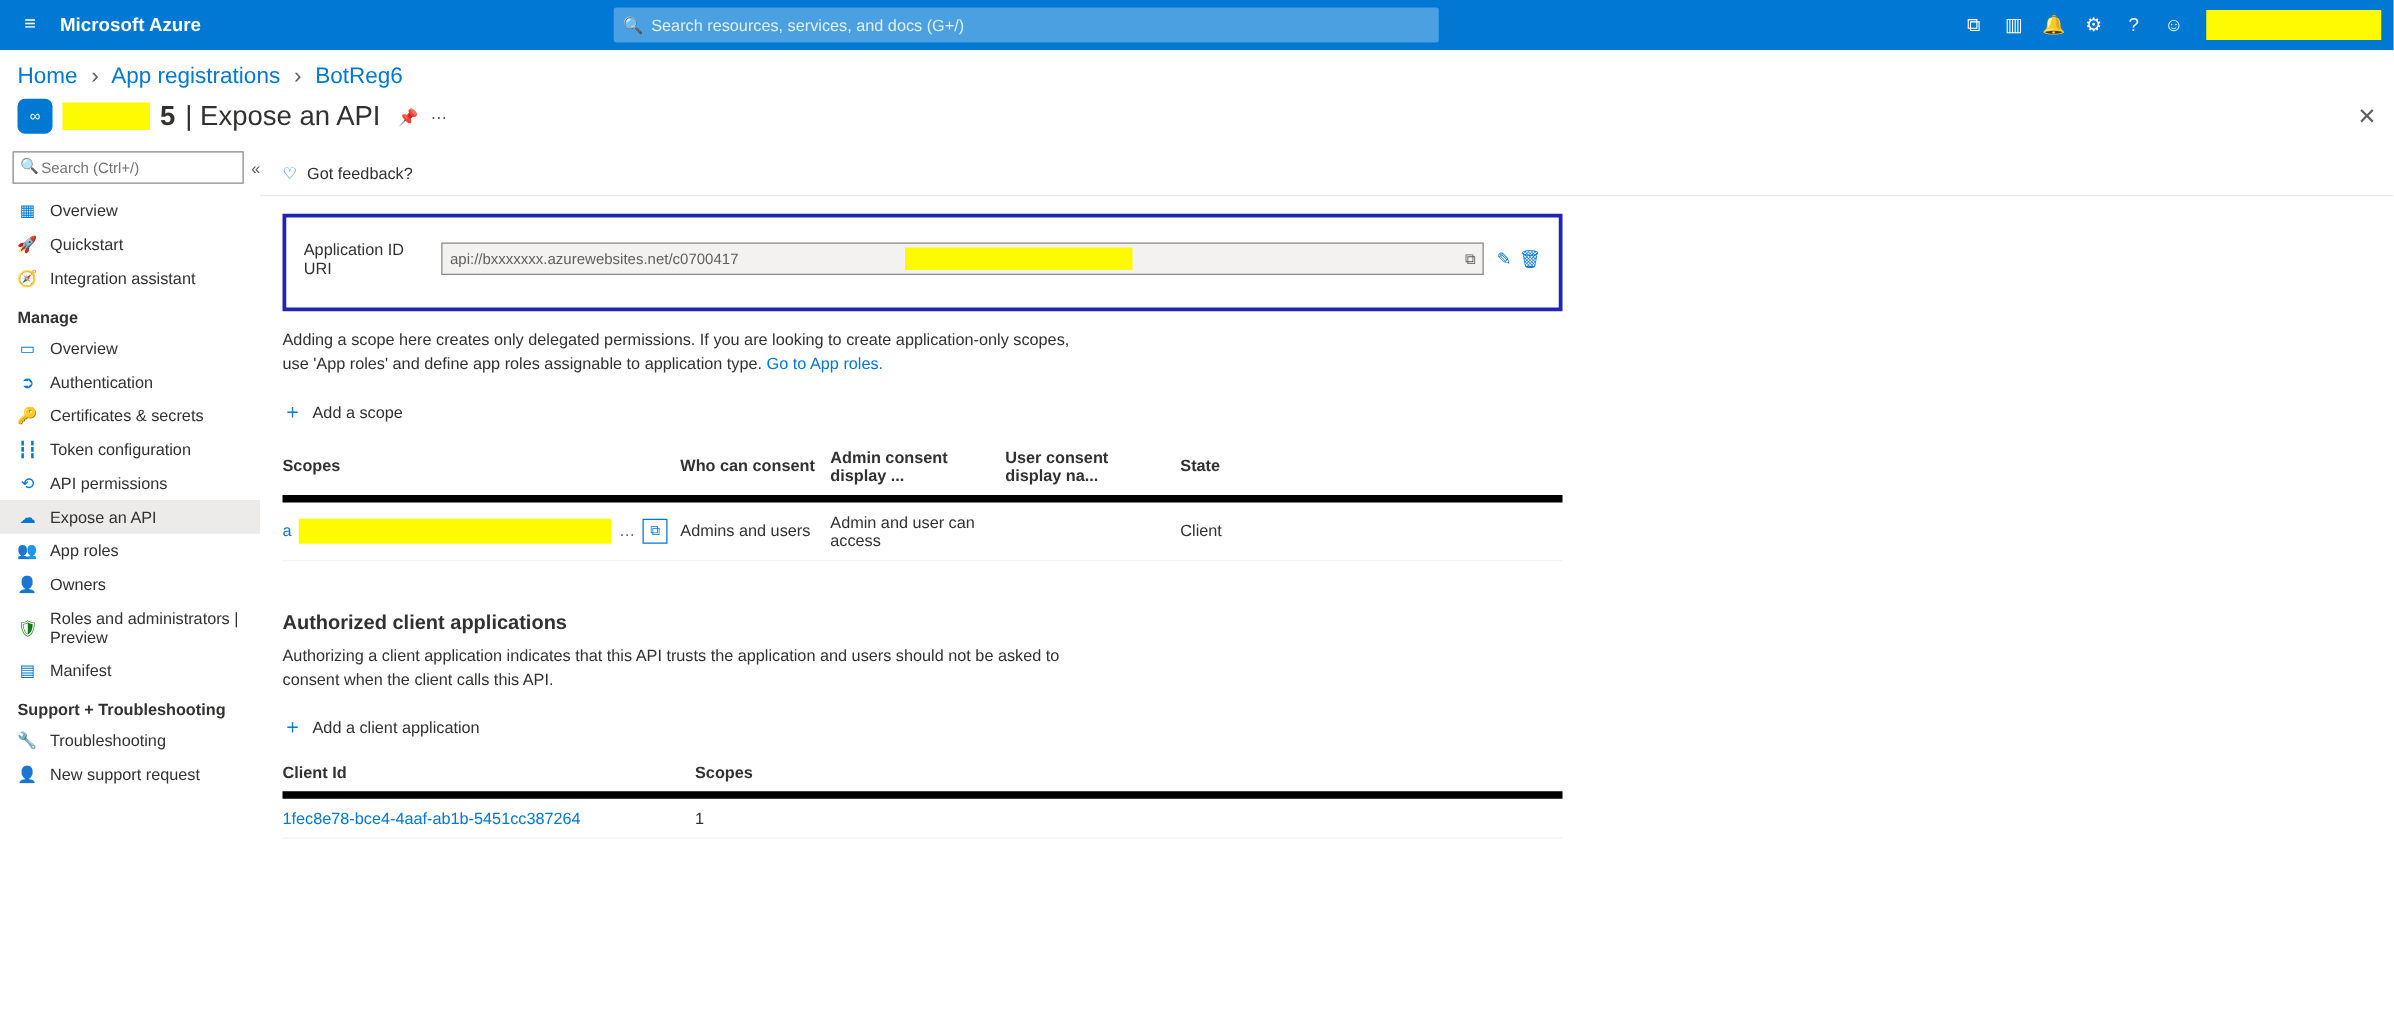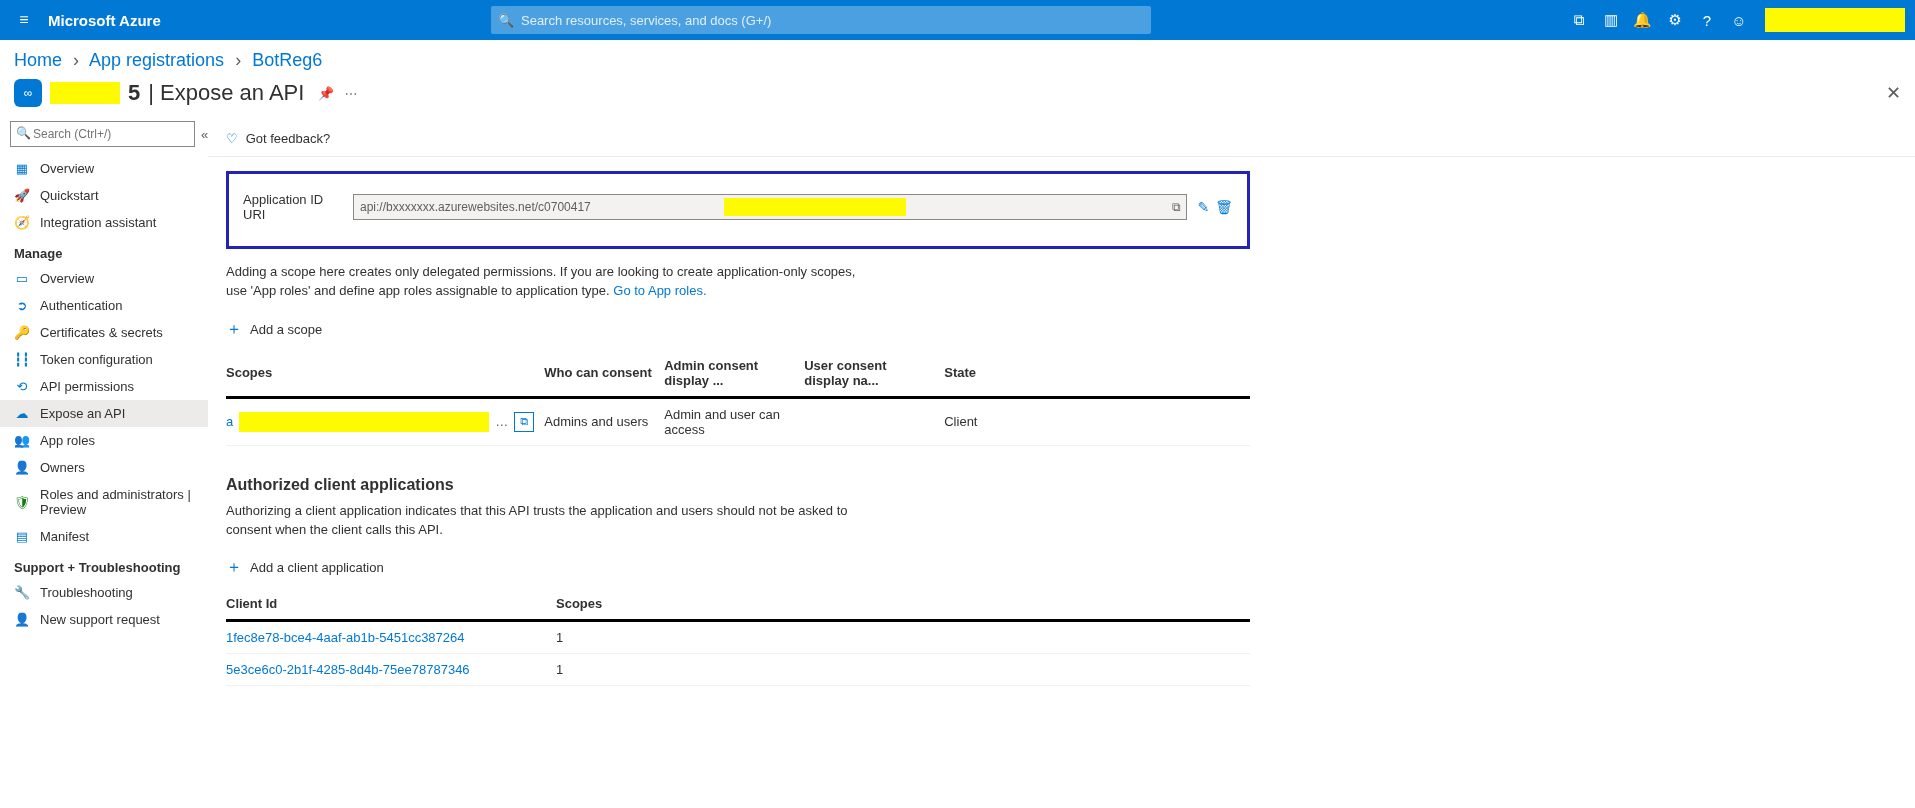--- a/index.html
+++ b/index.html
@@ -51,21 +51,21 @@
   .uri-field { flex:1; border:1px solid #8a8886; background:#f3f2f1; height:26px; display:flex; align-items:center; padding:0 6px; font-size:12px; color:#605e5c; position:relative;}
   .uri-field .mask { position:absolute; left:370px; right:280px; top:3px; bottom:3px; background:#fdfa02;}
   .uri-actions { display:flex; gap:6px; color:#0078d4;}
   .uri-actions span { cursor:pointer; font-size:14px;}
   h3.sec { font-size:16px; font-weight:600; margin:10px 0 8px 0;}
   .desc { font-size:13px; color:#323130; line-height:1.45; max-width:650px;}
   .desc a { color:#0078d4; text-decoration:none;}
   .addlink { display:flex; align-items:center; gap:8px; color:#323130; margin:18px 0 10px 0; cursor:pointer; font-size:13px;}
   .addlink .plus { color:#0078d4; font-size:16px; font-weight:400;}
   table.grid { width:100%; border-collapse:collapse; font-size:13px;}
-  table.grid th { text-align:left; font-weight:600; padding:8px 10px 8px 0; border-bottom:3px solid #000000;}
+  table.grid th { text-align:left; font-weight:600; padding:8px 10px 8px 0; border-bottom:6px solid #000000;}
   table.grid td { padding:8px 10px 8px 0; border-bottom:1px solid #f3f2f1; vertical-align:middle;}
   .scope-cell { display:flex; align-items:center; gap:6px;}
   .scope-mask { background:#fdfa02; height:20px; width:250px; display:inline-block;}
   .copybtn { color:#0078d4; border:1px solid #0078d4; width:20px; height:20px; display:inline-flex; align-items:center; justify-content:center; font-size:11px; cursor:pointer;}
   a.link { color:#0078d4; text-decoration:none; cursor:pointer;}
   .ellip { color:#605e5c;}
 </style>
 </head>
 <body>
 
@@ -240,41 +240,37 @@
             </div>
               </td>
             <td>Admins and users</td>
             <td>Admin and user can access</td>
             <td></td>
             <td>Client</td>
           </tr>
         </tbody>
       </table>
 
-      <h3 class="sec" style="margin-top:30px;">Authorized client applications</h3>
+      <h3 class="sec" style="margin-top:41px;">Authorized client applications</h3>
       <p class="desc">Authorizing a client application indicates that this API trusts the application and users should not be asked to consent when the client calls this API.</p>
 
       <div class="addlink">
         <span class="plus">＋</span>
         <span>Add a client application</span>
       </div>
 
       <table class="grid">
         <thead>
             <tr>
           <th style="width:330px;">Client Id</th>
           <th>Scopes</th>
         </tr>
           </thead>
         <tbody>
           <tr>
             <td><a class="link">1fec8e78-bce4-4aaf-ab1b-5451cc387264</a></td>
             <td>1</td>
           </tr>
-          <tr>
-            <td><a class="link">5e3ce6c0-2b1f-4285-8d4b-75ee78787346</a></td>
-            <td>1</td>
-          </tr>
         </tbody>
       </table>
     </div>
   </div>
 </div>
 
 </body></html>

